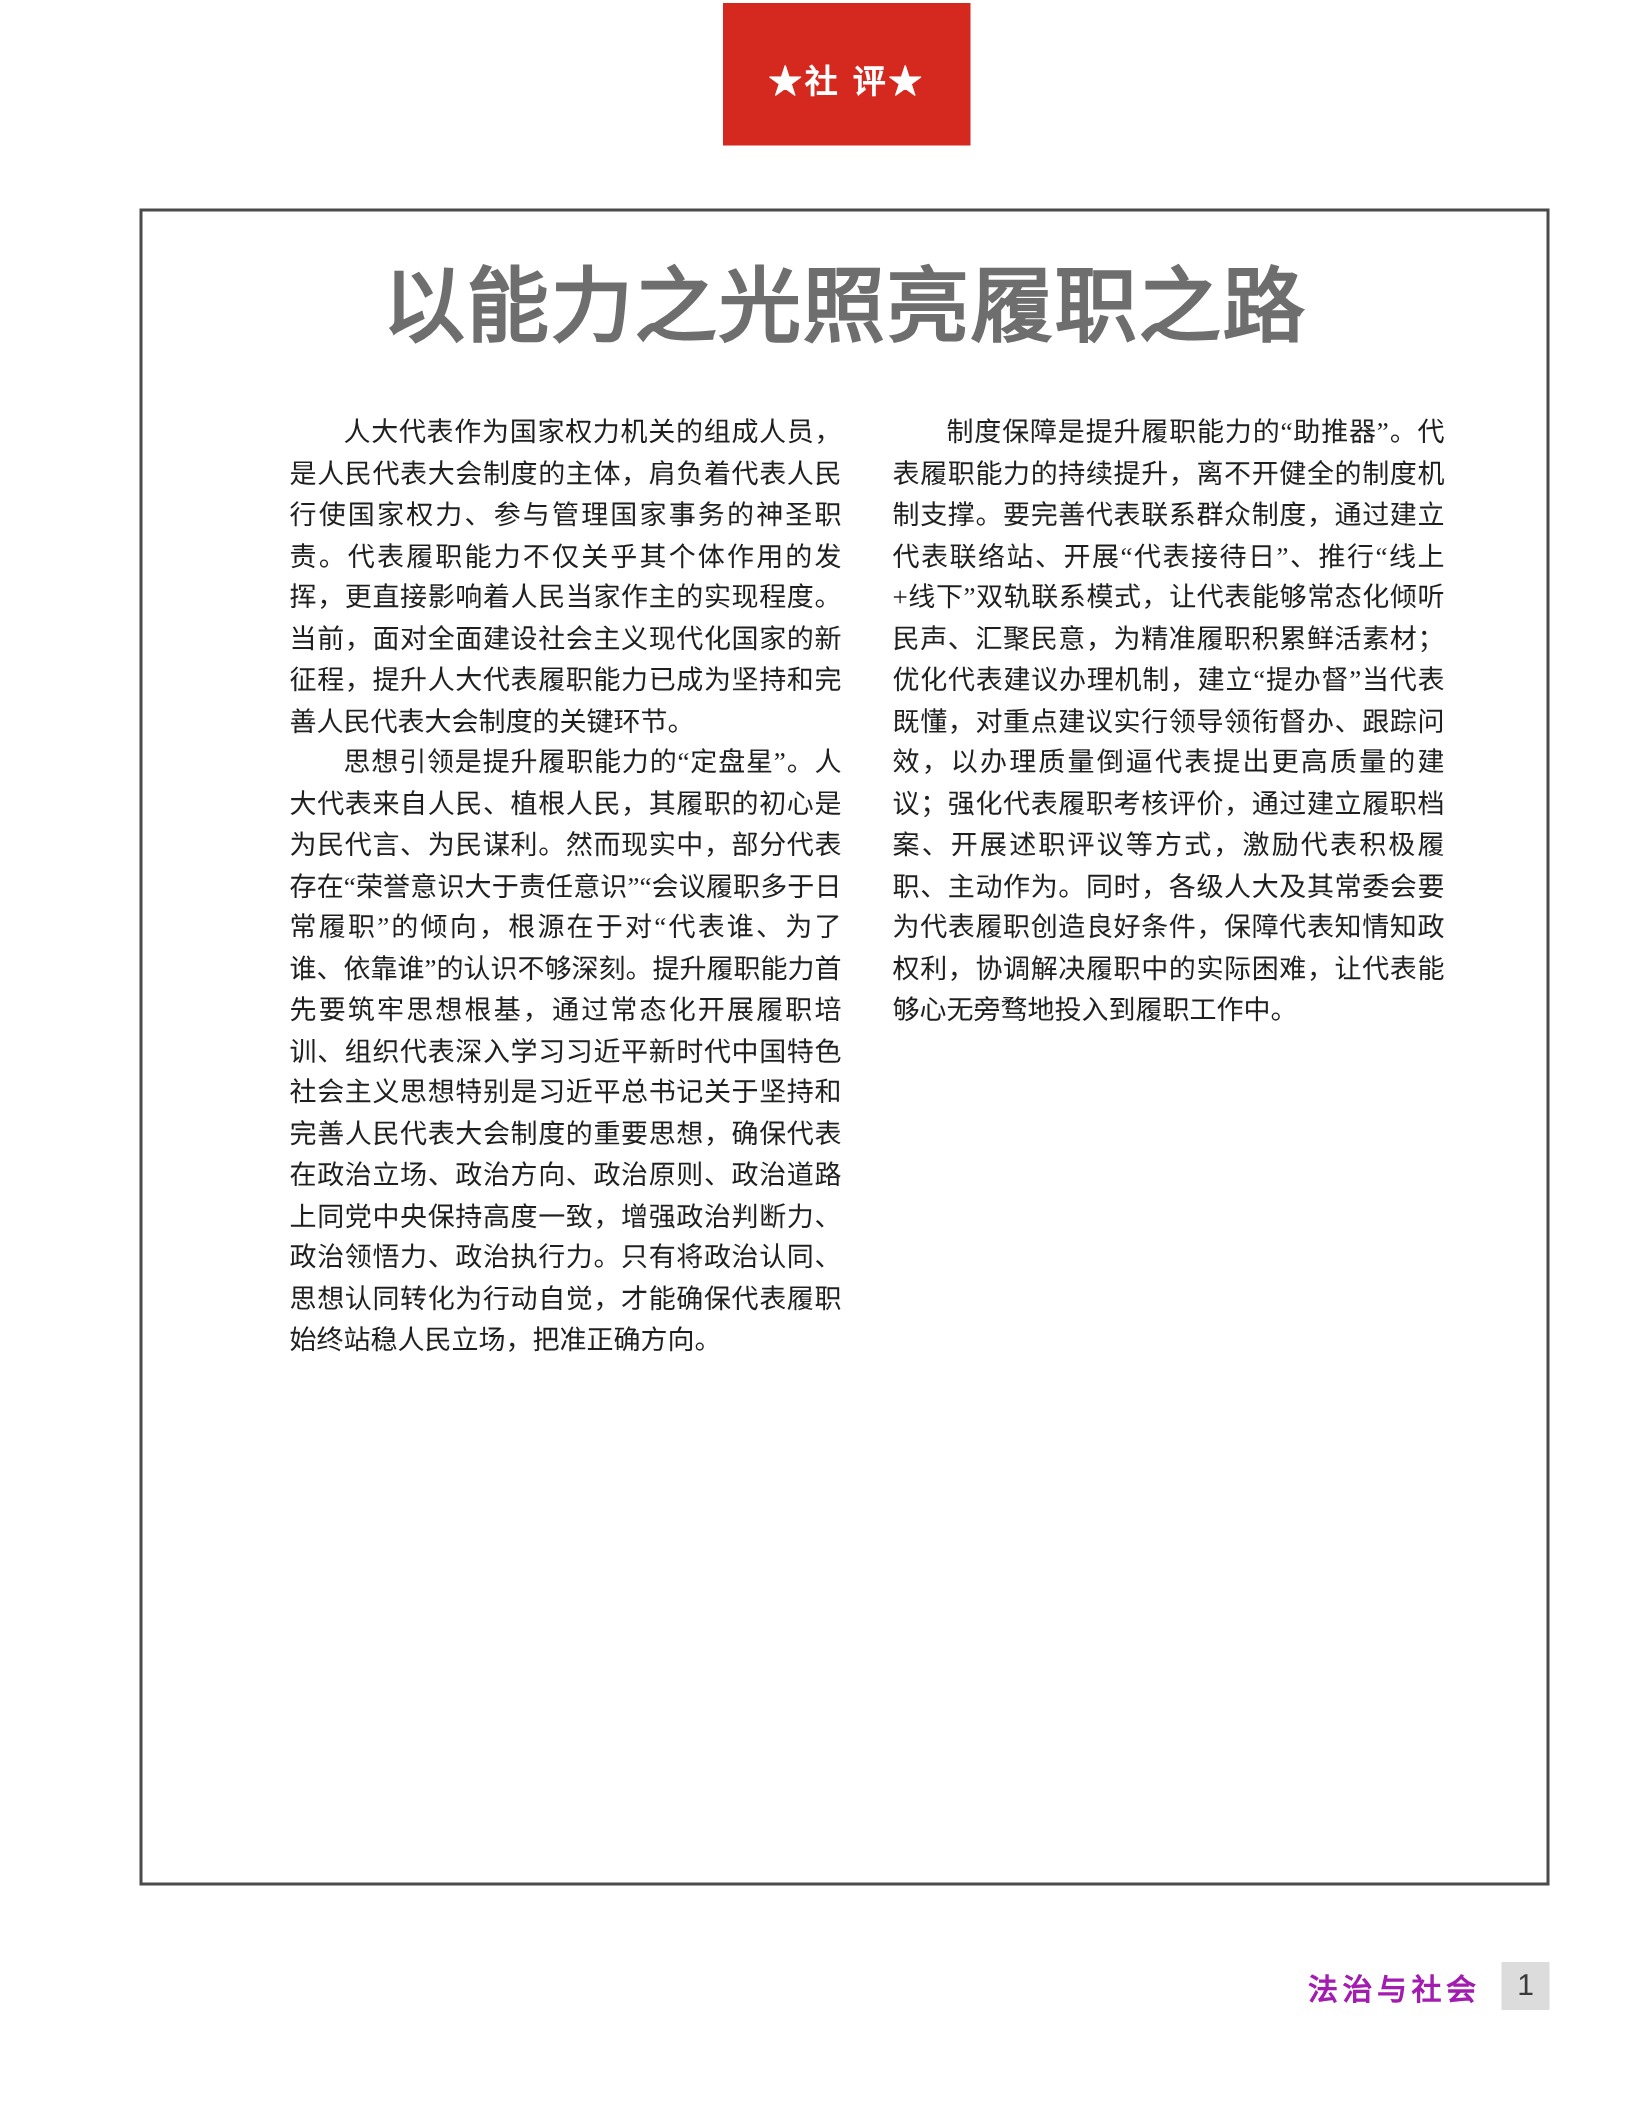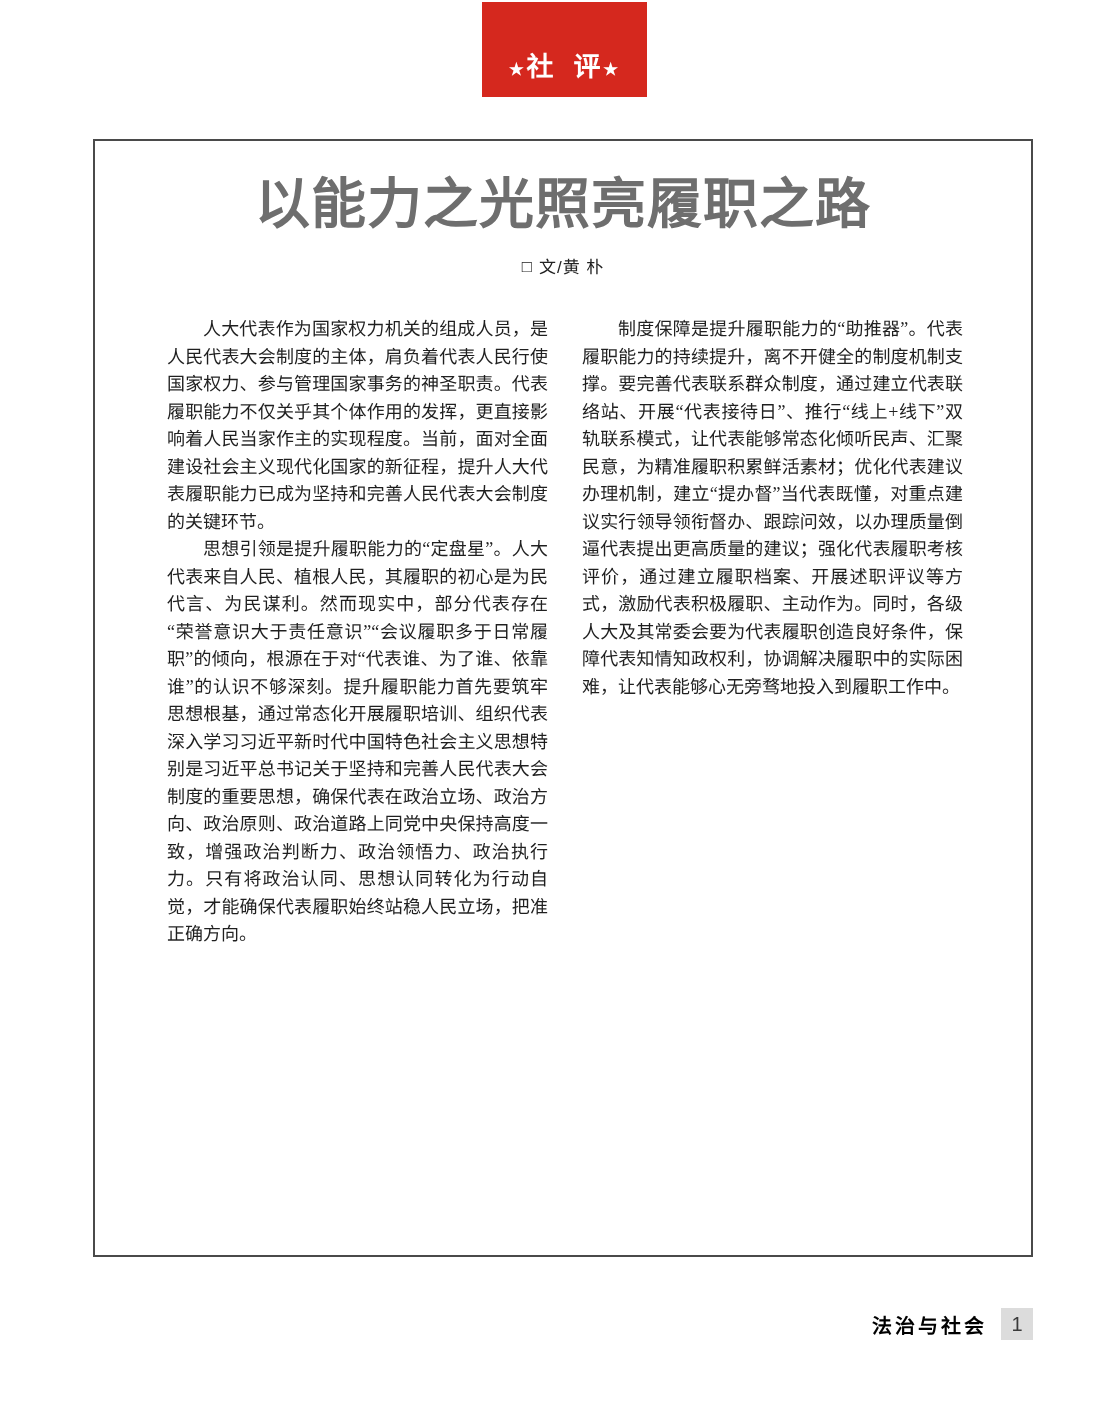--- a/index.html
+++ b/index.html
@@ -22,25 +22,25 @@
     top: 2px;
     width: 165px;
     height: 95px;
     background: #d5281e;
     display: flex;
     align-items: flex-end;
     justify-content: center;
   }
   .banner-label {
     color: #ffffff;
-    font-family: Liberation Mono, monospace;
+    font-family: Liberation Sans, sans-serif;
     font-weight: bold;
-    font-size: 27px;
+    font-size: 22px;
     letter-spacing: 2px;
-    padding-bottom: 13px;
+    padding-bottom: 29px;
     white-space: nowrap;
   }
   
   .article-box {
     position: absolute;
     left: 93px;
     top: 139px;
     width: 940px;
     height: 1118px;
     border: 2px solid #6d28d9;
@@ -67,21 +67,21 @@
   }
   .byline .square {
     display: inline-block;
     margin-right: 6px;
     transform: translateY(-1px);
   }
   
   .body-columns {
     display: flex;
     gap: 34px;
-    padding: 38px 68px 0 72px;
+    padding: 38px 68px 0 98px;
   }
   .column {
     flex: 1;
     font-size: 18px;
     line-height: 27.5px;
     text-align: justify;
     text-justify: inter-character;
     color: #1f1f1f;
     font-family: "Liberation Serif", serif;
   }
@@ -98,21 +98,21 @@
     top: 1308px;
     right: 66px;
     display: flex;
     align-items: center;
     gap: 14px;
     font-family: "Liberation Sans", sans-serif;
   }
   .journal-name {
     font-weight: bold;
     font-size: 20px;
-    color: #000000;
+    color: #a21caf;
     letter-spacing: 3px;
   }
   .page-number {
     display: inline-block;
     min-width: 32px;
     height: 32px;
     background: #dcdcdc;
     color: #3a3a3a;
     font-size: 20px;
     line-height: 32px;
@@ -124,23 +124,20 @@
 
 <div class="page">
 
   <div class="banner" style="background: rgb(213, 40, 30);">
     <span class="banner-label">★社 评★</span>
   </div>
 
   <div class="article-box" style="border-color: rgb(74, 74, 74);">
     <h1 class="title" style="color: rgb(110, 110, 110);">以能力之光照亮履职之路</h1>
 
-    <div class="byline">
-      <span class="square">□</span><span>文/黄 朴</span>
-    </div>
 
     <div class="body-columns" id="article-body">
         <div class="column">
           <p class="indent">人大代表作为国家权力机关的组成人员，是人民代表大会制度的主体，肩负着代表人民行使国家权力、参与管理国家事务的神圣职责。代表履职能力不仅关乎其个体作用的发挥，更直接影响着人民当家作主的实现程度。当前，面对全面建设社会主义现代化国家的新征程，提升人大代表履职能力已成为坚持和完善人民代表大会制度的关键环节。</p>
           <p class="indent">思想引领是提升履职能力的“定盘星”。人大代表来自人民、植根人民，其履职的初心是为民代言、为民谋利。然而现实中，部分代表存在“荣誉意识大于责任意识”“会议履职多于日常履职”的倾向，根源在于对“代表谁、为了谁、依靠谁”的认识不够深刻。提升履职能力首先要筑牢思想根基，通过常态化开展履职培训、组织代表深入学习习近平新时代中国特色社会主义思想特别是习近平总书记关于坚持和完善人民代表大会制度的重要思想，确保代表在政治立场、政治方向、政治原则、政治道路上同党中央保持高度一致，增强政治判断力、政治领悟力、政治执行力。只有将政治认同、思想认同转化为行动自觉，才能确保代表履职始终站稳人民立场，把准正确方向。</p>
         </div>
         <div class="column">
           <p class="indent">制度保障是提升履职能力的“助推器”。代表履职能力的持续提升，离不开健全的制度机制支撑。要完善代表联系群众制度，通过建立代表联络站、开展“代表接待日”、推行“线上+线下”双轨联系模式，让代表能够常态化倾听民声、汇聚民意，为精准履职积累鲜活素材；优化代表建议办理机制，建立“提办督”当代表既懂，对重点建议实行领导领衔督办、跟踪问效，以办理质量倒逼代表提出更高质量的建议；强化代表履职考核评价，通过建立履职档案、开展述职评议等方式，激励代表积极履职、主动作为。同时，各级人大及其常委会要为代表履职创造良好条件，保障代表知情知政权利，协调解决履职中的实际困难，让代表能够心无旁骛地投入到履职工作中。</p>
         </div>
       </div>

